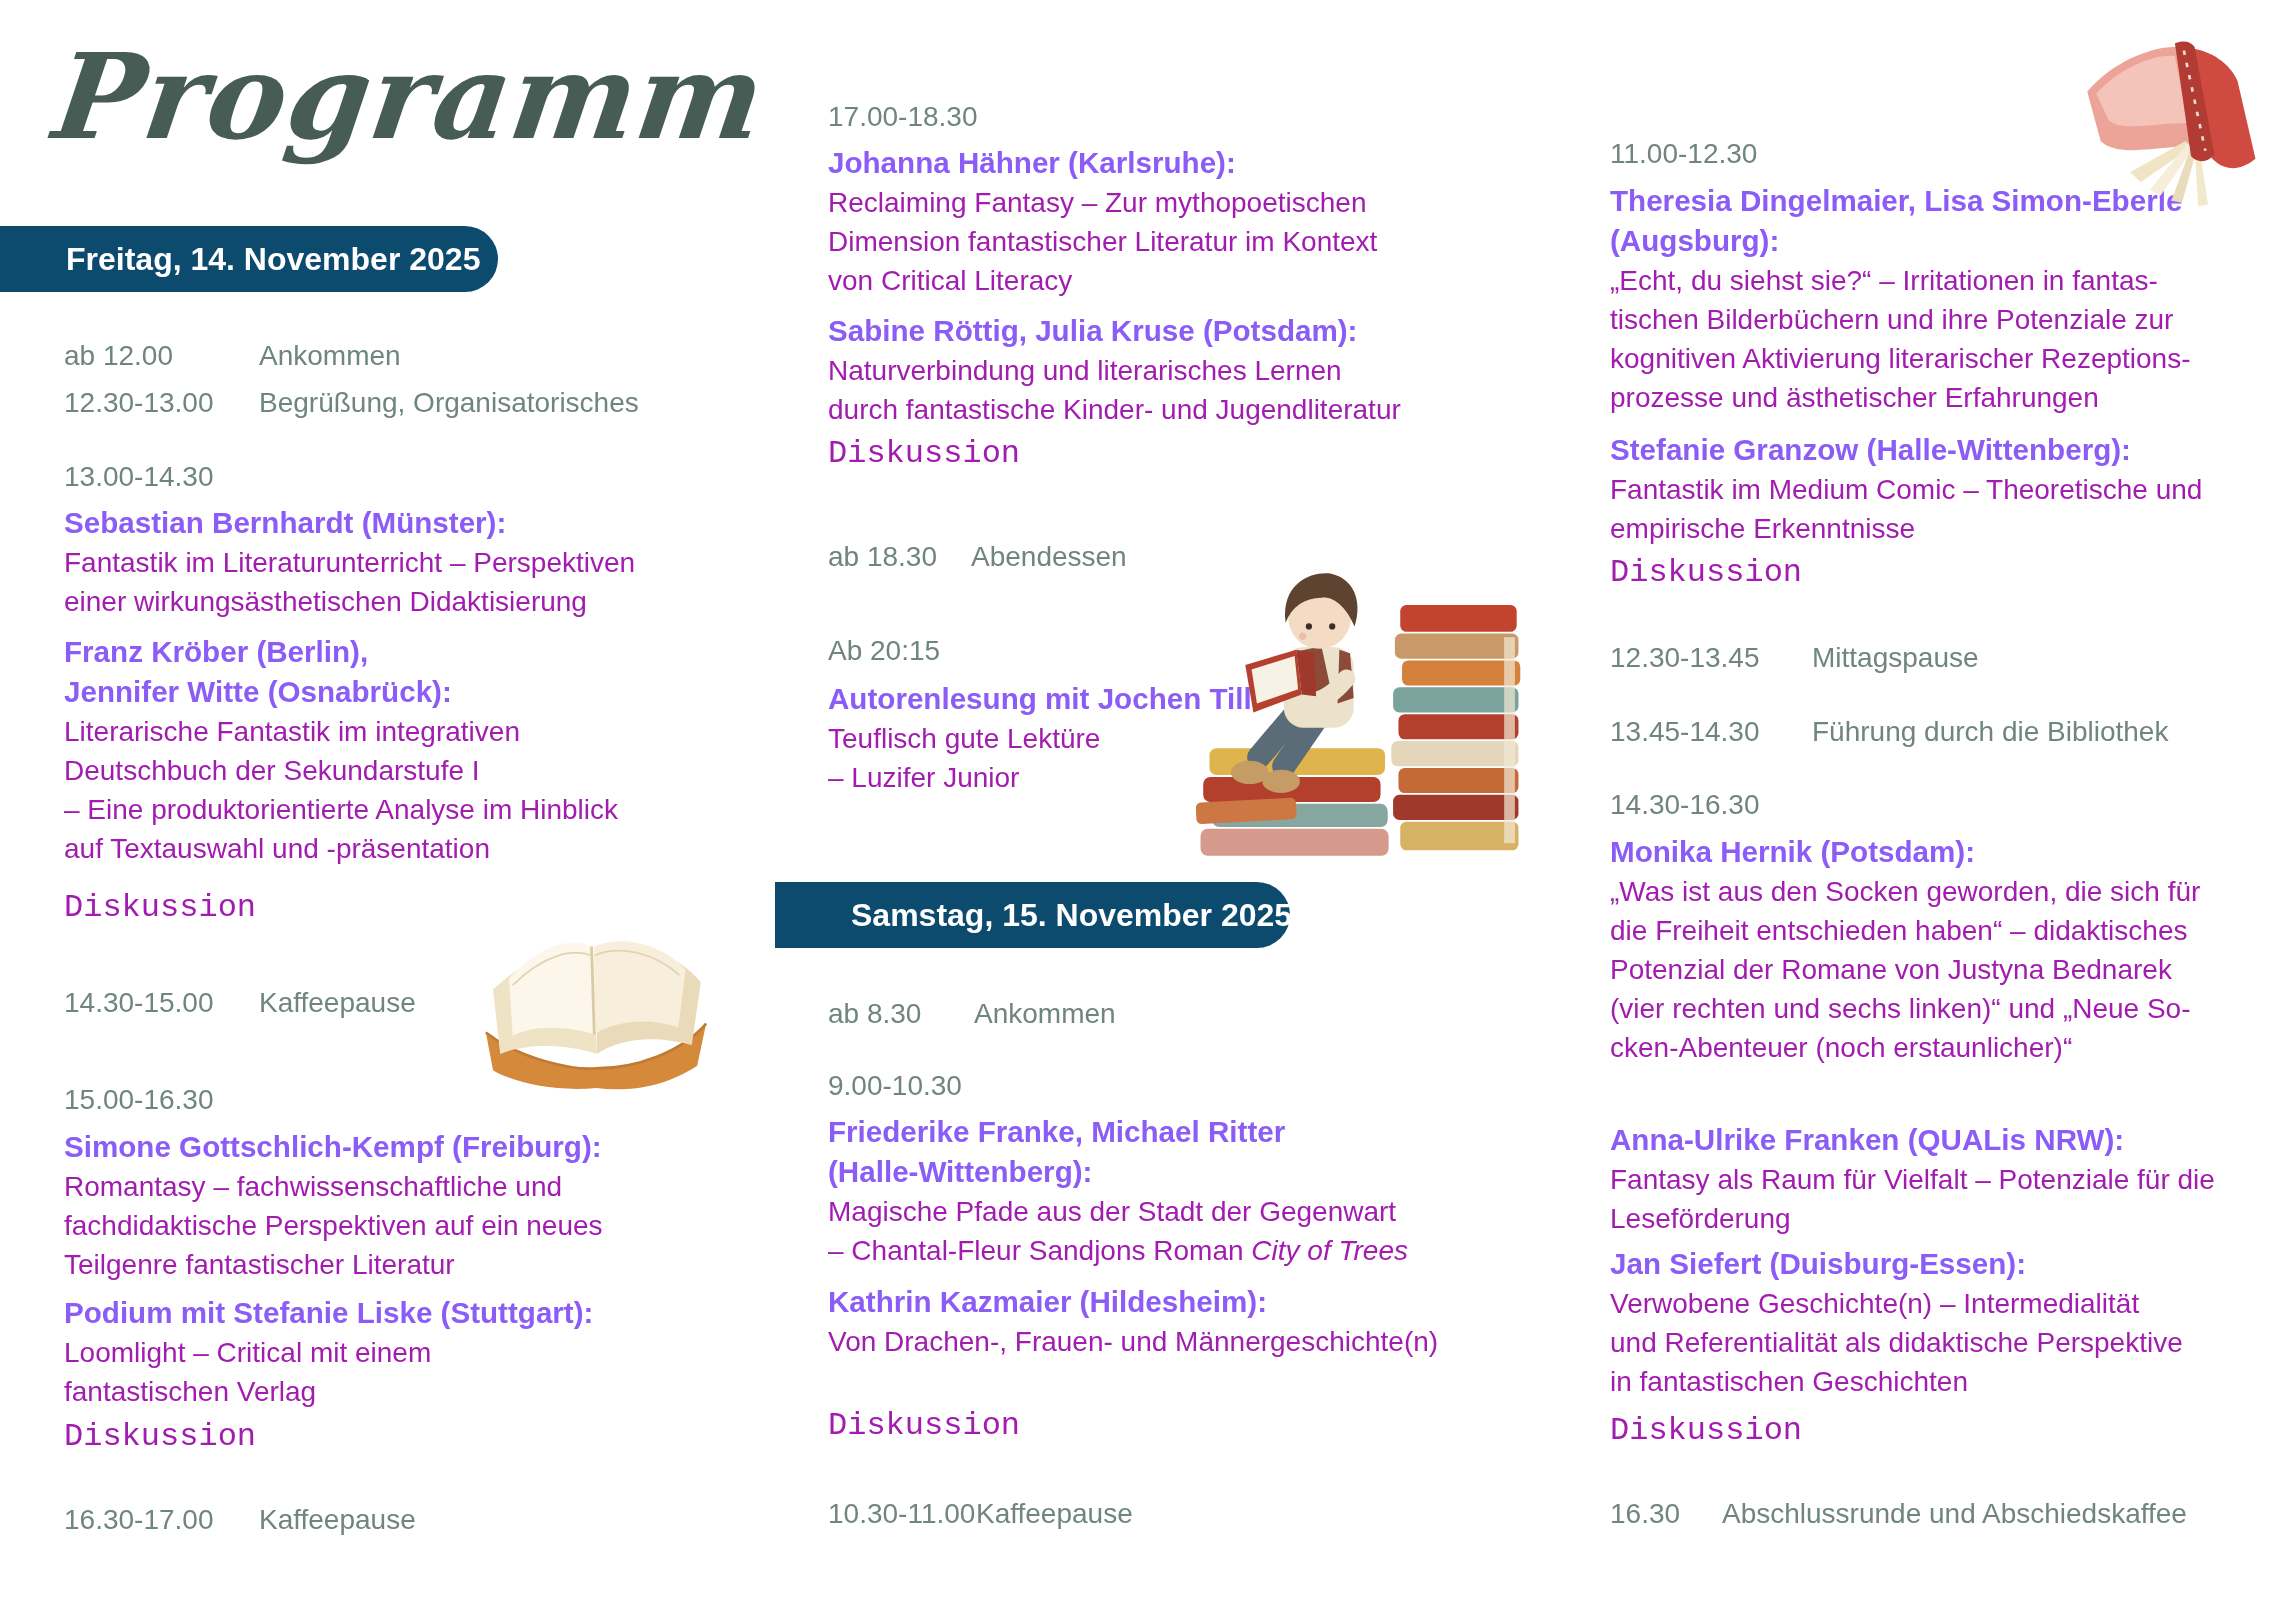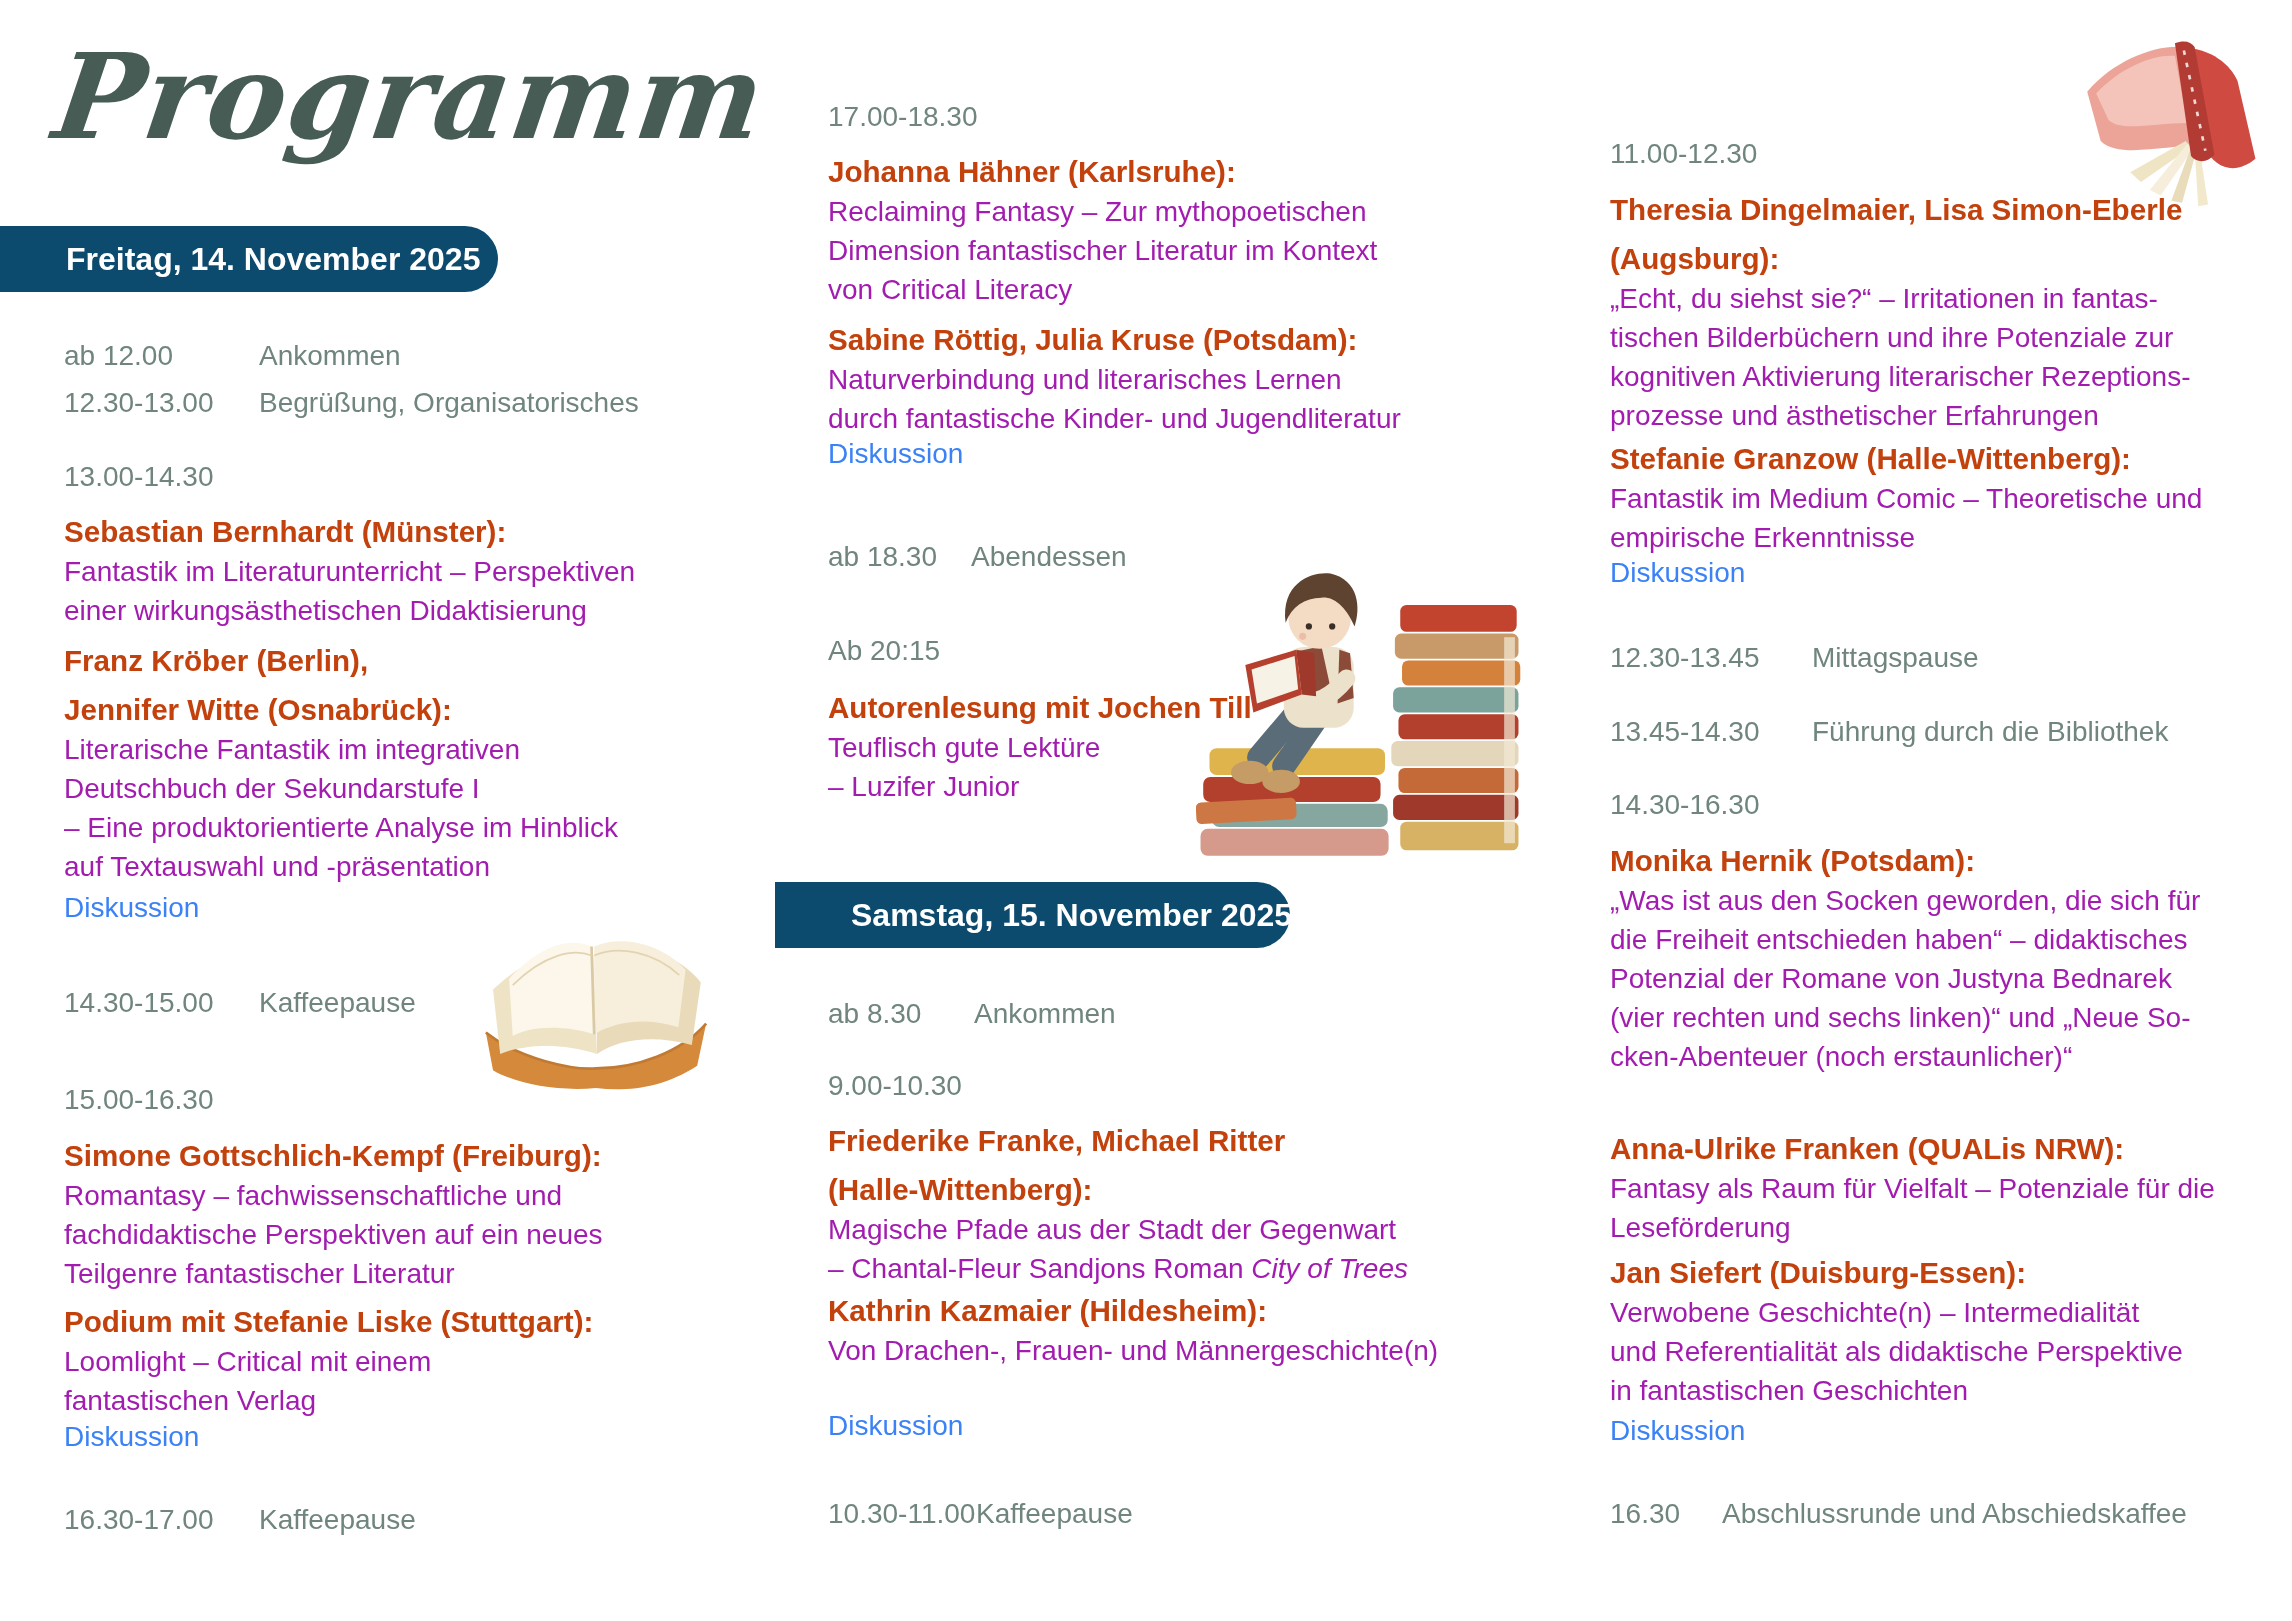--- a/index.html
+++ b/index.html
@@ -26,23 +26,23 @@
 
   .block { position:absolute; white-space:nowrap; }
   .c1 { left:64px; }
   .c2 { left:828px; }
   .c3 { left:1610px; }
 
   .t { font-size:28px; line-height:39px; color:#6f857e; }
   .row .time { display:inline-block; width:var(--tab,195px); }
   .rlabel { color:#6f857e; }
 
-  .name { font-size:29.6px; line-height:40px; font-weight:700; color:#c2410c;margin-top:9px; }
+  .name { font-size:29.6px; line-height:40px; font-weight:700; color:#8b5cf6; }
   .body { font-size:28px; line-height:39px; color:#a21caf; }
-  .note { font-size:28px; line-height:39px; color:#3b82f6; }
+  .note { font-size:32px; line-height:39px; color:#a21caf;font-family:Liberation Mono, monospace; }
   .em { font-style:italic; }
 
   .ill { position:absolute; }
 </style>
 </head>
 <body>
 
 <div class="page">
 
   <h1 class="title">Programm</h1>

